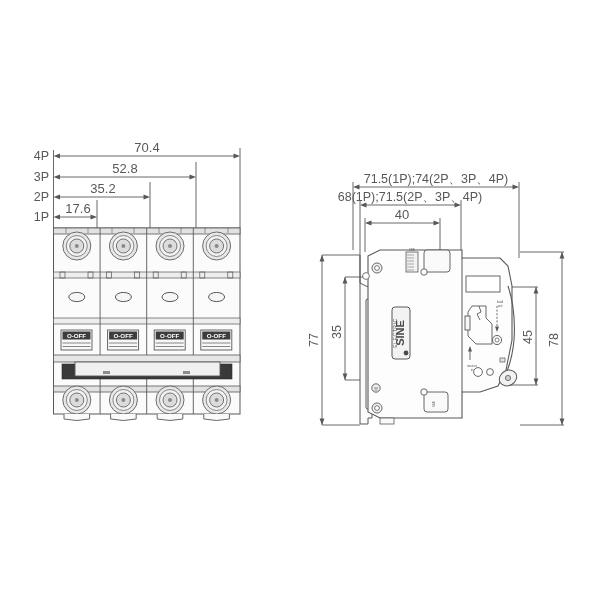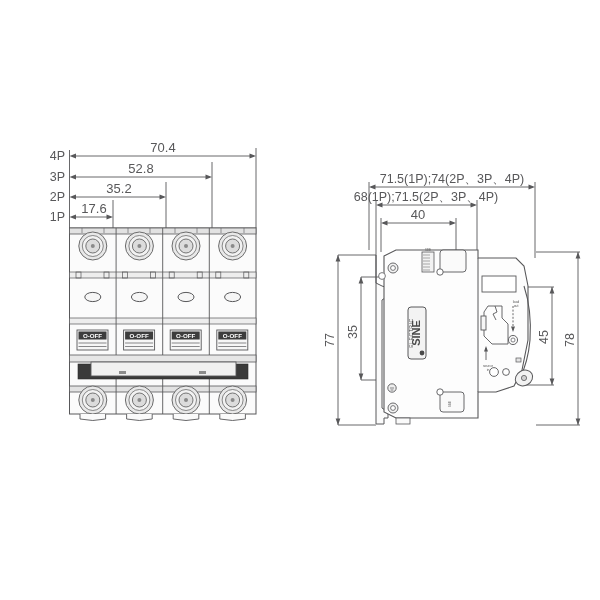--- a/index.html
+++ b/index.html
@@ -6,21 +6,21 @@
     margin: 0; padding: 0;
     background: #ffffff;
   }
   body {
     width: 600px; height: 600px;
     font-family: "Liberation Sans", sans-serif;
     color: #4a4a4a;
     overflow: hidden;
     position: relative;
   }
-  #stage { position: absolute; left: 16px; top: 0; width: 538px; height: 600px; border-radius: 30px; }
+  #stage { position: absolute; left: 0; top: 0; width: 538px; height: 600px; border-radius: 30px; }
   svg { display: block; }
   .dimtext {
     font-family: "Liberation Sans", sans-serif;
     fill: #58585a;
     font-size: 13px;
   }
   .polelabel {
     font-family: "Liberation Sans", sans-serif;
     fill: #58585a;
     font-size: 12.5px;

